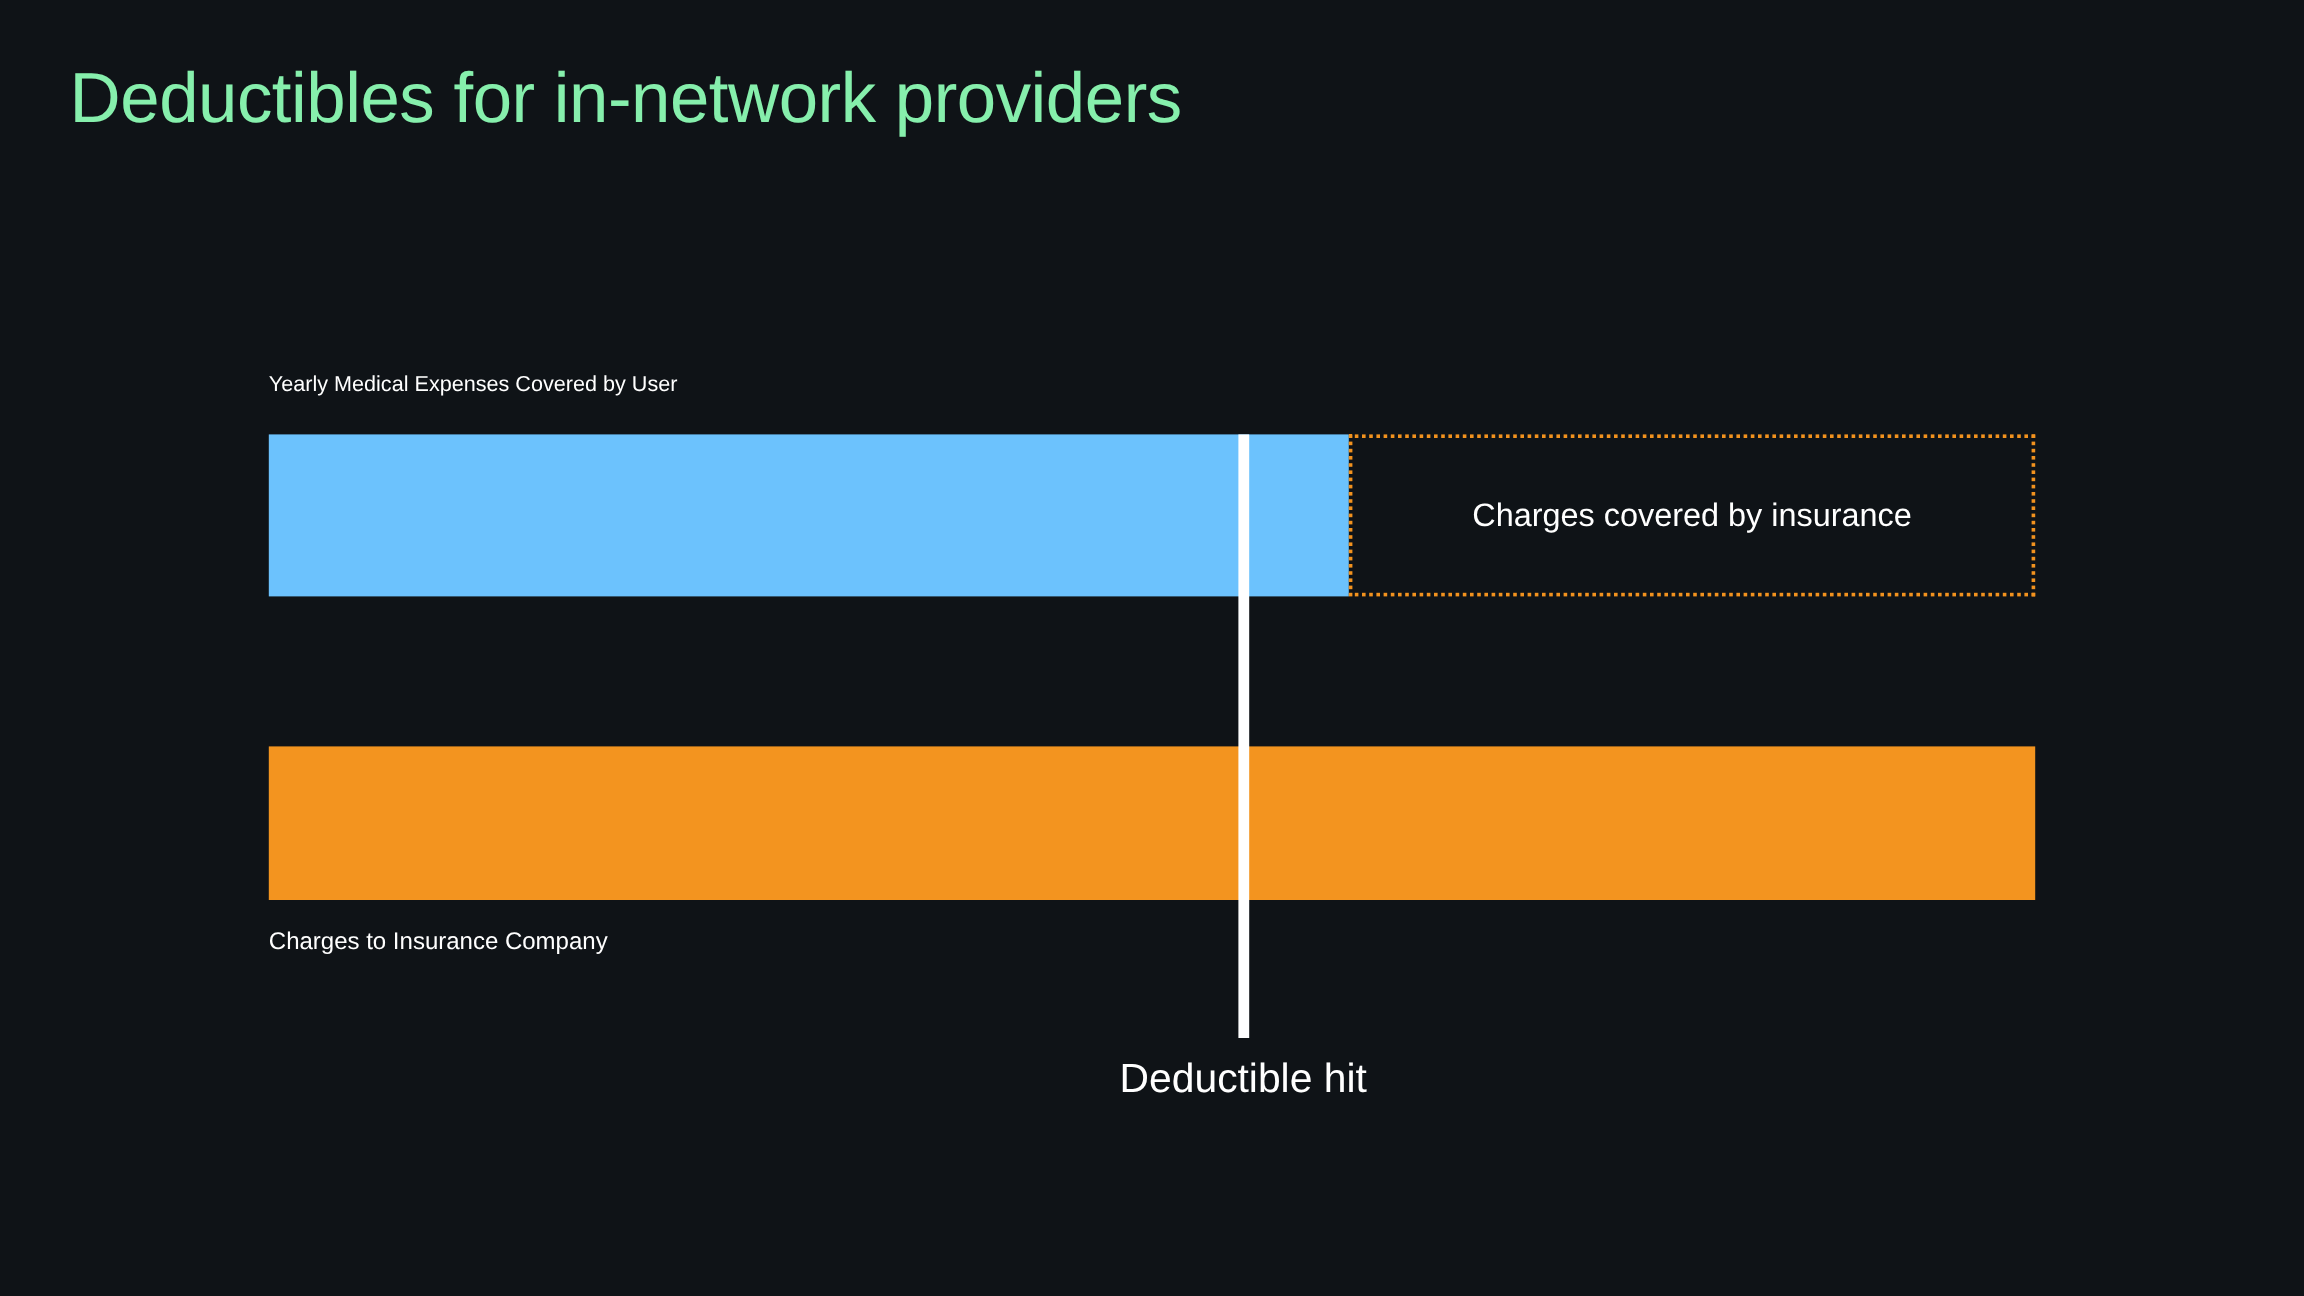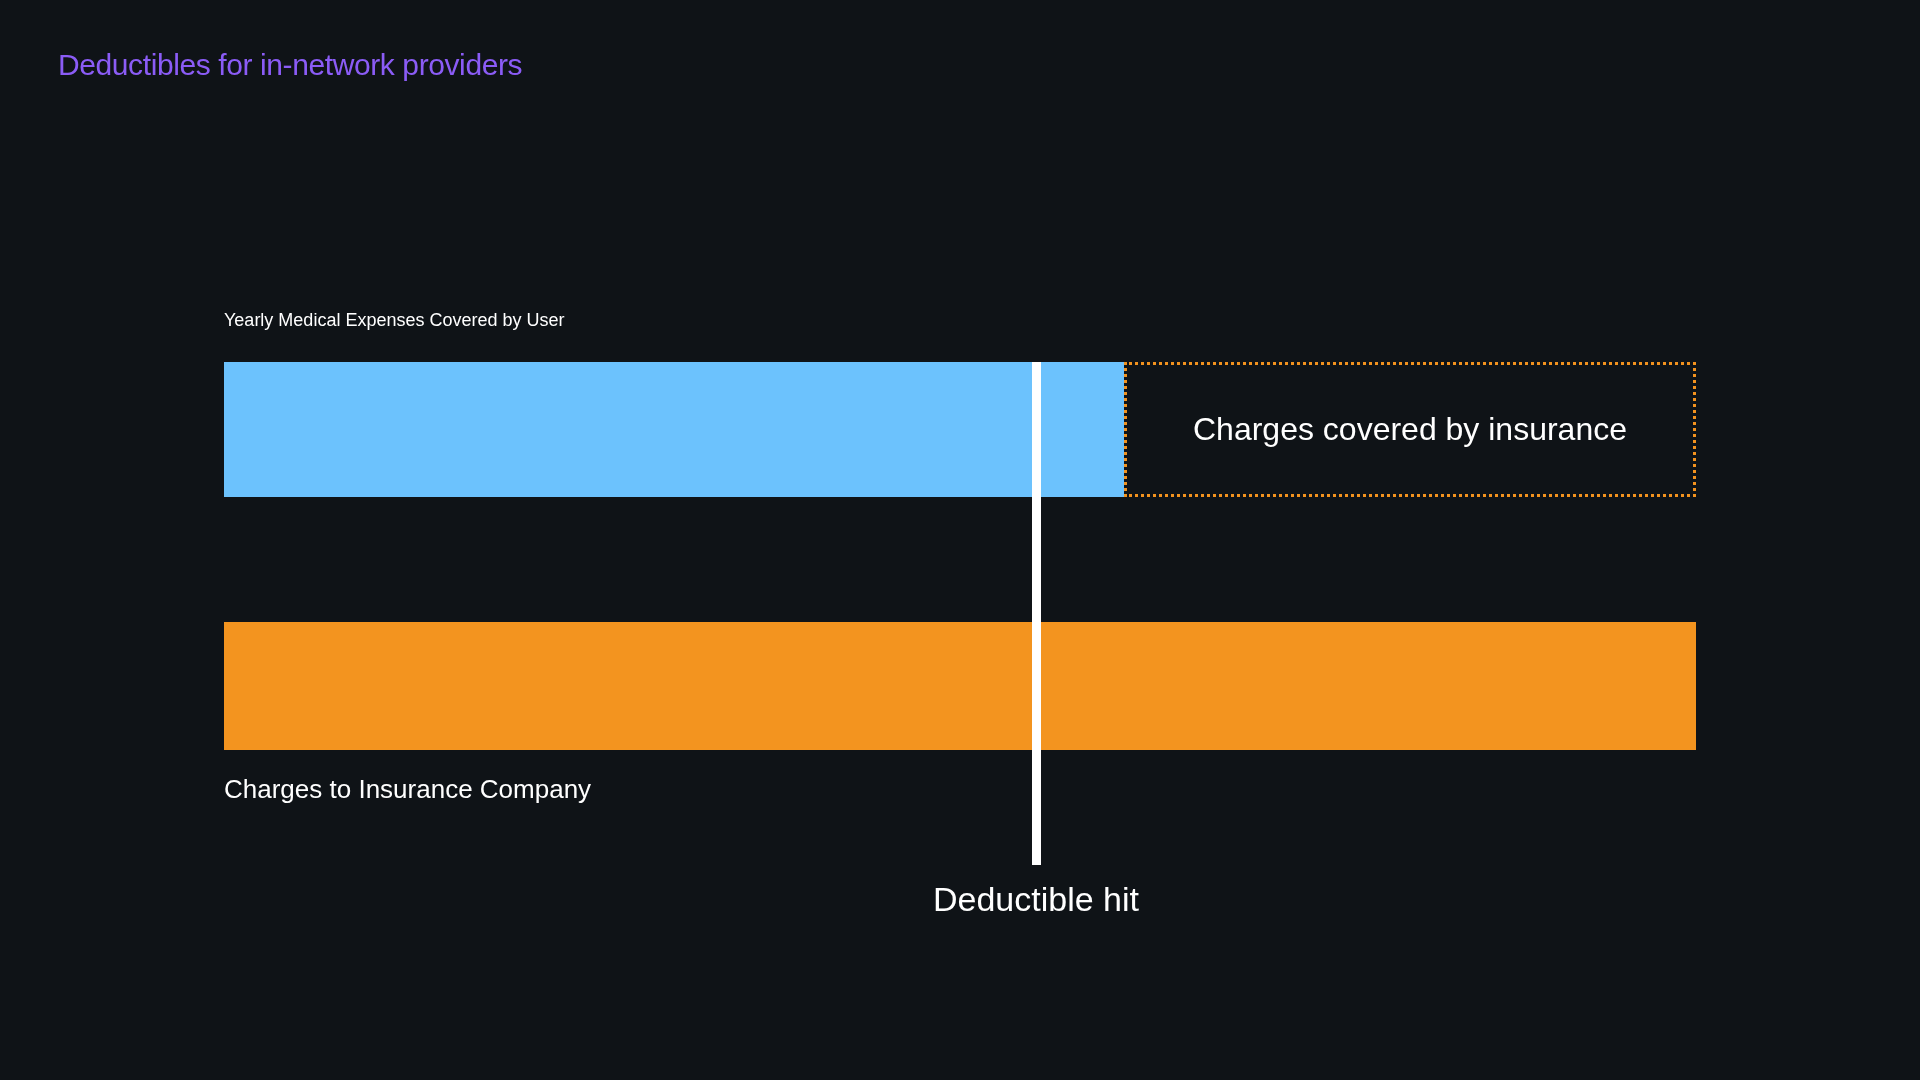--- a/index.html
+++ b/index.html
@@ -15,23 +15,23 @@
     overflow: hidden;
     position: relative;
     -webkit-font-smoothing: antialiased;
   }
 
   
   .page-title {
     position: absolute;
     left: 58px;
     top: 48px;
-    font-size: 30px;
+    font-size: 59px;
     font-weight: 400;
-    color: #8b5cf6;
+    color: #86efac;
     letter-spacing: -0.4px;
     white-space: nowrap;
   }
 
   
   .diagram {
     position: absolute;
     left: 0;
     top: 0;
     width: 1920px;
@@ -64,40 +64,40 @@
     top: 362px;
     width: 572px;
     height: 135px;
     box-sizing: border-box;
     border: 3px dotted #F2921E;
     display: flex;
     align-items: center;
     justify-content: center;
   }
   .insurance-box-label {
-    font-size: 32px;
+    font-size: 27px;
     color: #FFFFFF;
     white-space: nowrap;
   }
 
   
   .bar-insurer {
     position: absolute;
     left: 224px;
     top: 622px;
     width: 1472px;
     height: 128px;
     background: #F3941F;
   }
 
   .label-insurer {
     position: absolute;
     left: 224px;
     top: 774px;
-    font-size: 26px;
+    font-size: 20px;
     color: #FFFFFF;
     white-space: nowrap;
   }
 
   
   .deductible-line {
     position: absolute;
     left: 1032px;
     top: 362px;
     width: 9px;

